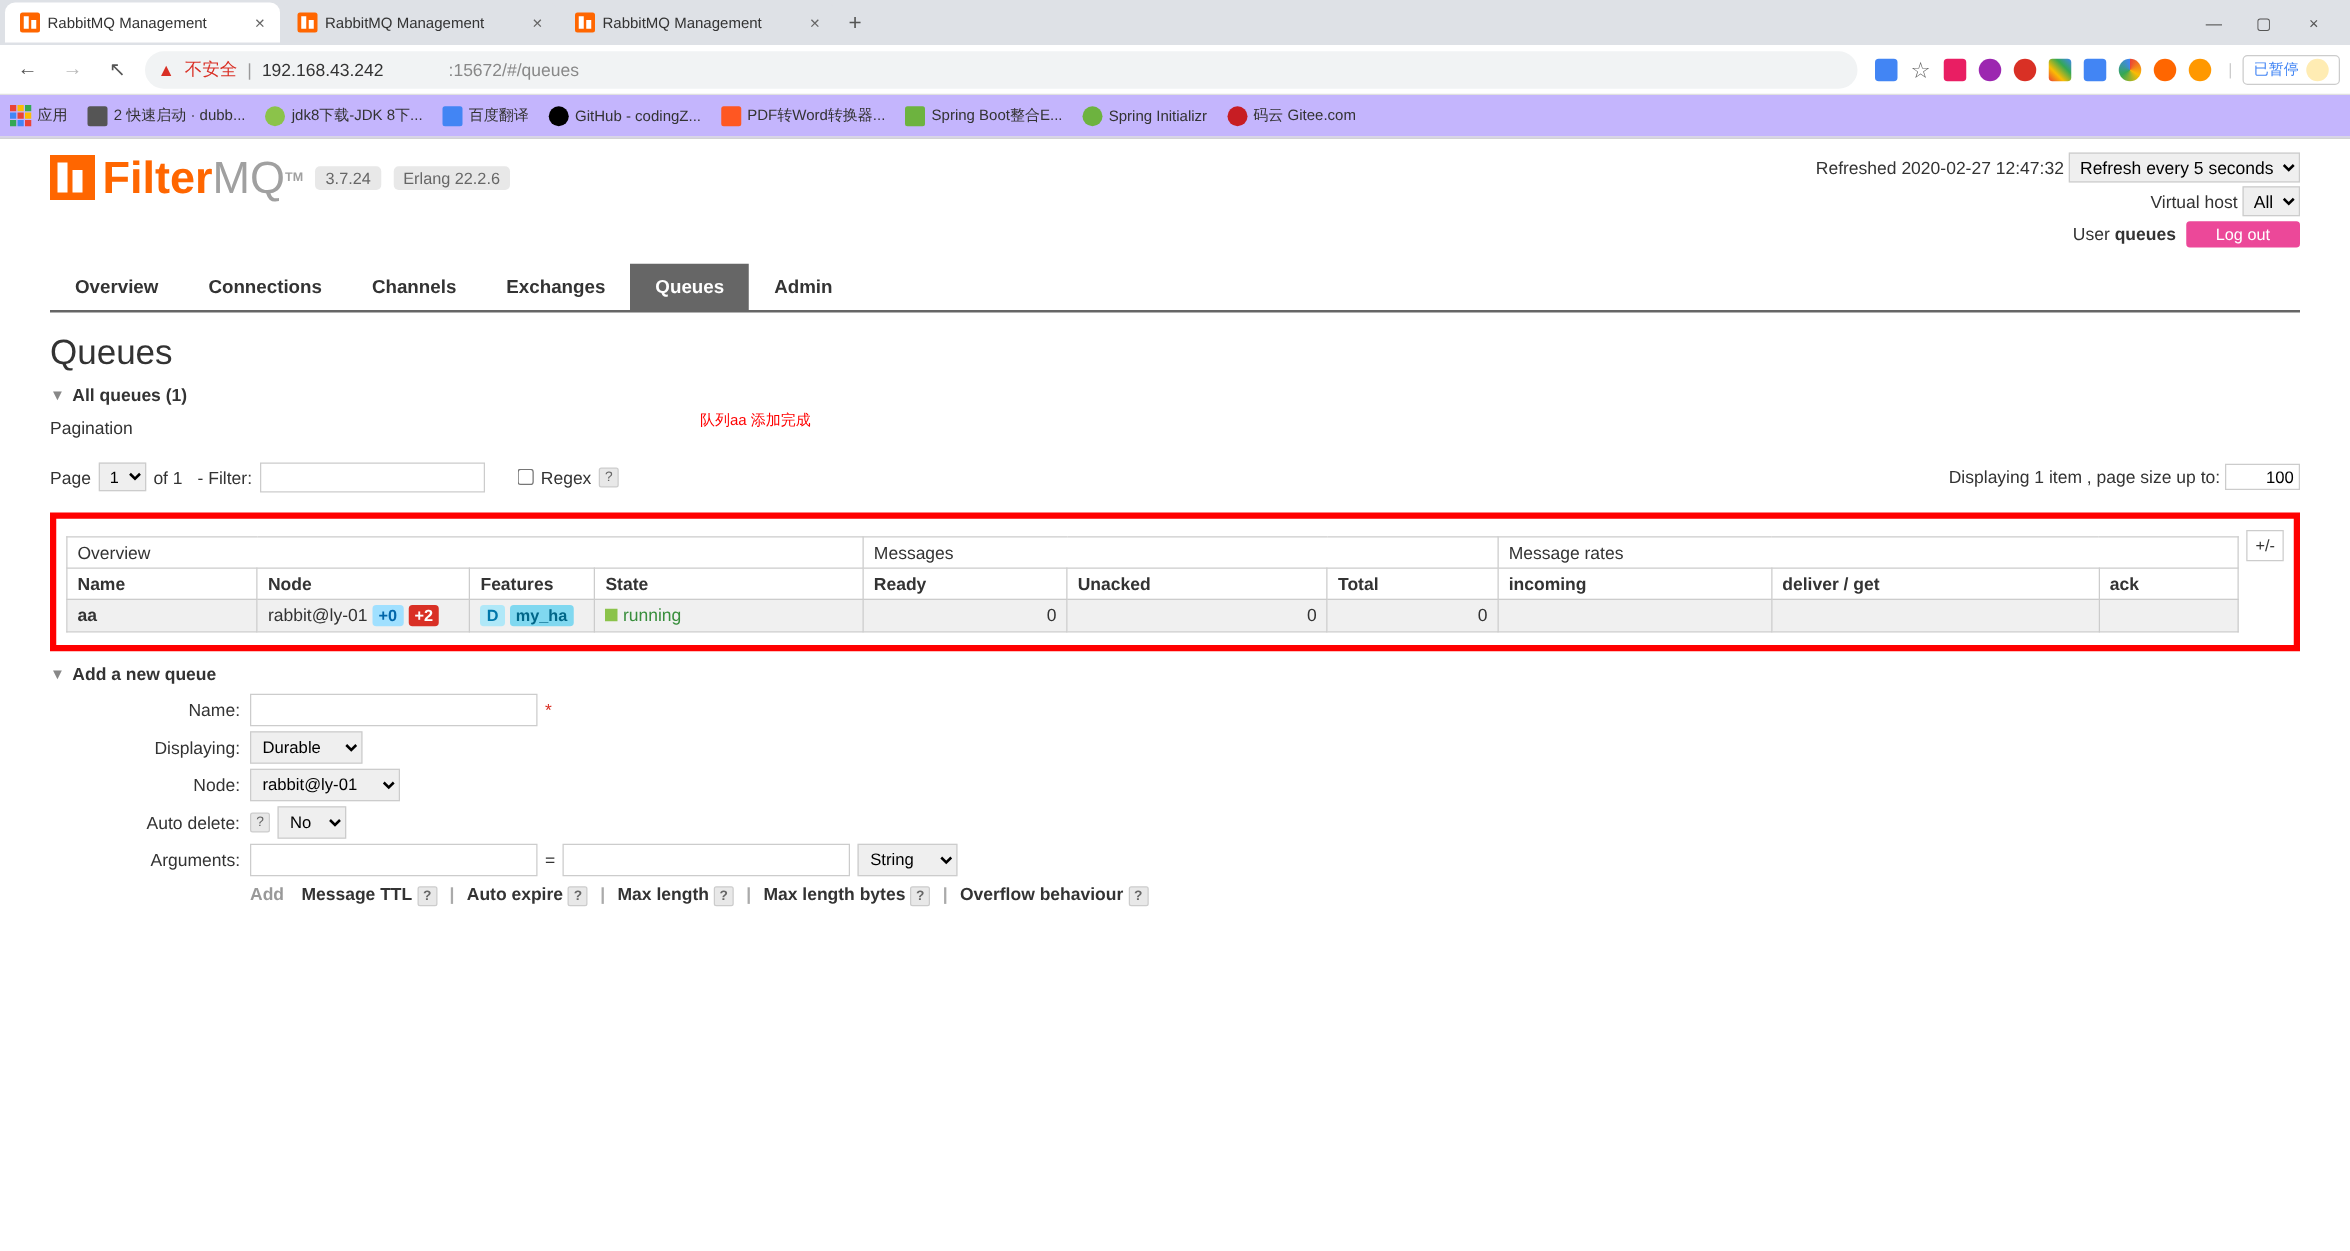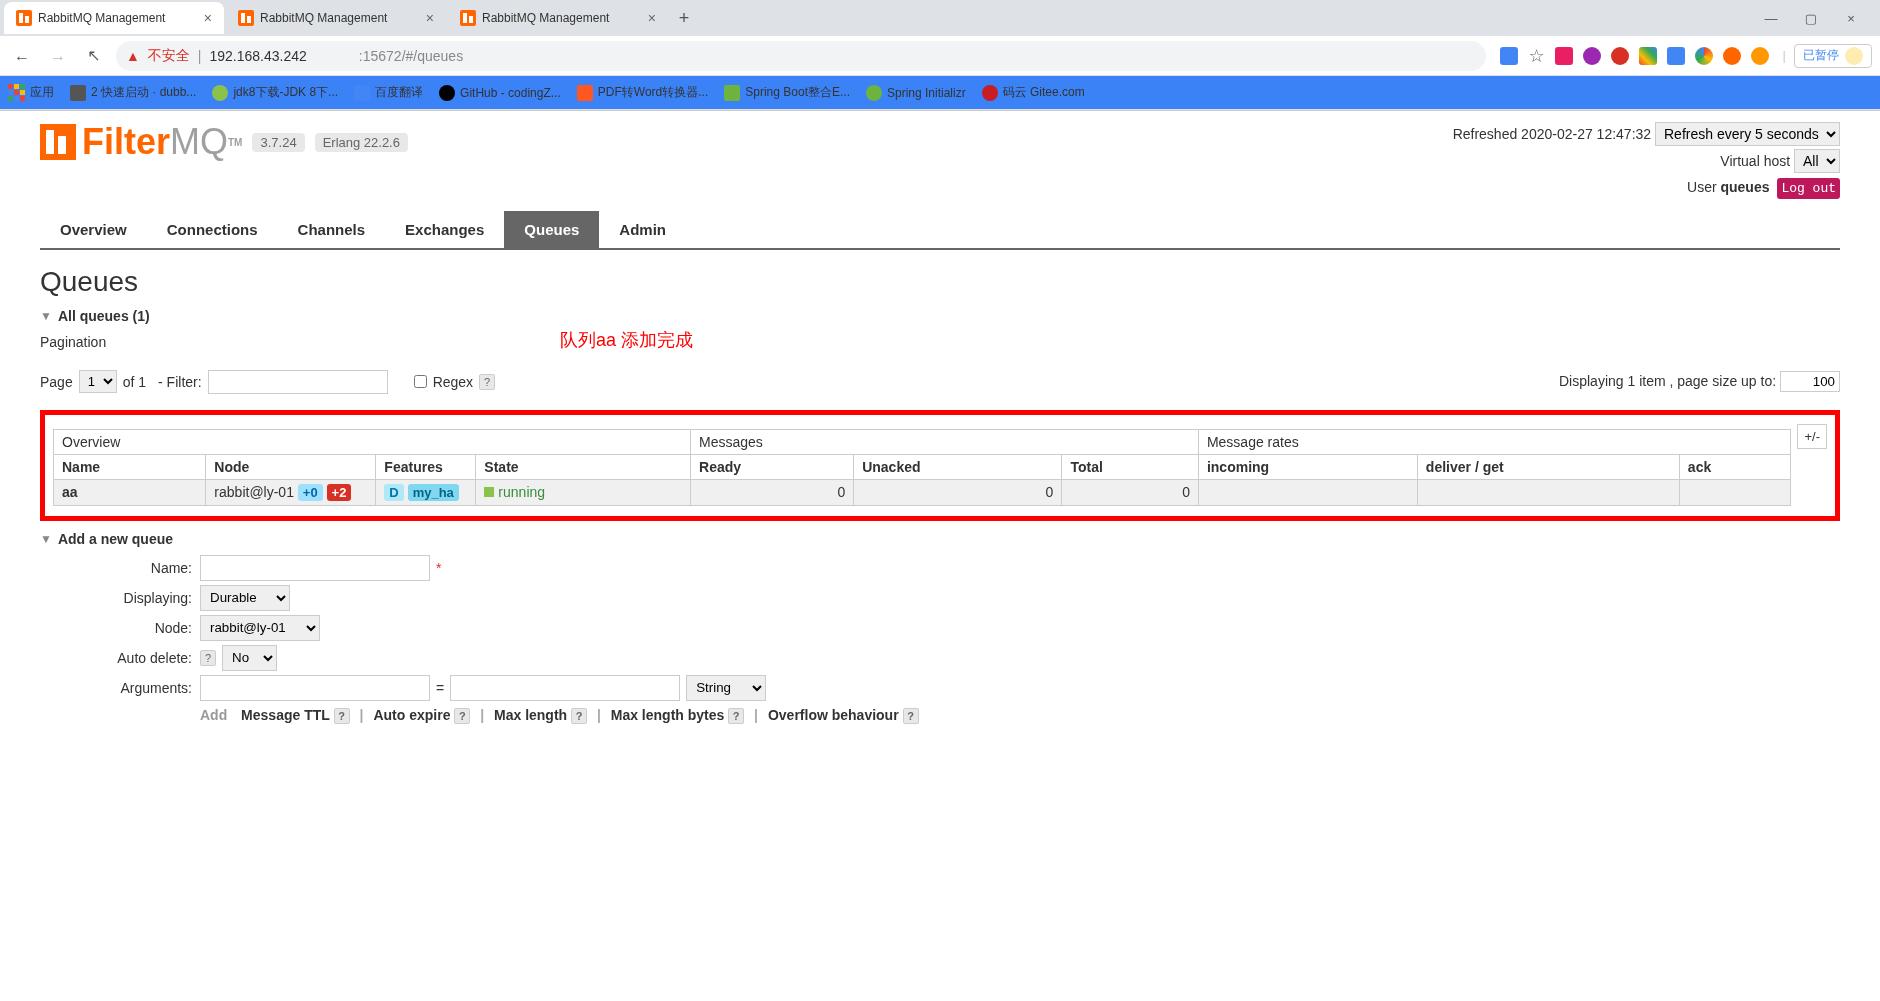--- a/index.html
+++ b/index.html
@@ -26,39 +26,39 @@
 .warn-triangle { color: #d93025; font-size: 14px; }
 .insecure-text { color: #d93025; }
 .sep { color: #999; }
 .url-dark { color: #333; }
 .url-light { color: #888; margin-left: 44px; }
 .ext-icons { display: flex; align-items: center; gap: 10px; padding: 0 6px; }
 .ext-icon { width: 18px; height: 18px; border-radius: 3px; }
 .paused-box { display: flex; align-items: center; gap: 6px; padding: 2px 8px; border: 1px solid #ccc; border-radius: 4px; color: #4285f4; font-size: 12px; }
 .avatar-circle { width: 18px; height: 18px; background: #ffecb3; border-radius: 50%; }
 
-.bookmark-bar { background: #3b82f6; height: 34px; display: flex; align-items: center; padding: 0 8px; gap: 16px; font-size: 12px; color: #333; border-bottom: 1px solid #e0e0e0; }
+.bookmark-bar { background: #c4b5fd; height: 34px; display: flex; align-items: center; padding: 0 8px; gap: 16px; font-size: 12px; color: #333; border-bottom: 1px solid #e0e0e0; }
 .bm-item { display: flex; align-items: center; gap: 5px; cursor: pointer; }
 .bm-icon { width: 16px; height: 16px; border-radius: 2px; }
 
 
 .page { padding: 10px 40px; }
 .header-row { display: flex; align-items: flex-start; justify-content: space-between; }
 .logo-row { display: flex; align-items: center; gap: 10px; }
 .rabbit-logo { font-size: 36px; font-weight: bold; color: #ff6600; display: flex; align-items: center; }
 .rabbit-icon { width: 36px; height: 36px; background: #ff6600; margin-right: 6px; position: relative; }
 .rabbit-icon::before { content: ""; position: absolute; left: 6px; top: 6px; width: 8px; height: 24px; background: #fff; }
 .rabbit-icon::after { content: ""; position: absolute; left: 18px; top: 12px; width: 8px; height: 18px; background: #fff; }
 .rabbit-text-dark { color: #ff6600; }
 .rabbit-text-light { color: #a0a0a0; font-weight: normal; }
 .tm { font-size: 10px; color: #a0a0a0; vertical-align: super; }
 .ver-badge { background: #e8e8e8; border-radius: 4px; padding: 2px 8px; font-size: 13px; color: #666; }
 .header-right { text-align: right; font-size: 14px; color: #333; line-height: 1.9; }
 .header-right select { font-size: 14px; padding: 2px 4px; border: 1px solid #ccc; }
-.logout-btn { background: #be185d; color: #fff; padding: 3px 4px; border-radius: 3px; margin-left: 4px; font-size: 13px; border: none; cursor: pointer; font-family: Liberation Mono, monospace; }
+.logout-btn { background: #ec4899; color: #fff; padding: 3px 24px; border-radius: 3px; margin-left: 4px; font-size: 13px; border: none; cursor: pointer; }
 
 .tabs-nav { border-bottom: 2px solid #666; margin-top: 10px; display: flex; gap: 0; }
 .nav-tab { padding: 10px 20px; font-weight: bold; font-size: 15px; color: #333; cursor: pointer; }
 .nav-tab.active { background: #666; color: #fff; }
 
 h1 { font-size: 28px; font-weight: normal; margin: 16px 0 10px; }
 .section-head { display: flex; align-items: center; gap: 6px; font-weight: bold; font-size: 14px; margin: 8px 0; }
 .chev { color: #888; font-size: 12px; }
 .pagination-label { font-size: 14px; margin: 10px 0; }
 .filter-row { display: flex; align-items: center; gap: 6px; font-size: 14px; margin: 10px 0; }
@@ -76,21 +76,21 @@
 .badge { display: inline-block; padding: 1px 5px; border-radius: 3px; font-size: 13px; font-weight: bold; }
 .badge.cyan { background: #a0e0ff; color: #0066aa; }
 .badge.red { background: #d93025; color: #fff; }
 .badge.cyan-d { background: #b0e8f8; color: #0077aa; }
 .badge.cyan-ha { background: #80d8f0; color: #006688; font-weight: bold; }
 .status-running { color: #388e3c; }
 .status-dot { display: inline-block; width: 10px; height: 10px; background: #8bc34a; margin-right: 4px; }
 .num-cell { text-align: right !important; }
 .plus-minus { border: 1px solid #ccc; padding: 4px 6px; font-size: 13px; }
 
-.annotation { color: #ff0000; font-size: 18px; position: absolute; }
+.annotation { color: #ff0000; font-size: 12px; position: absolute; }
 
 .form-row { display: flex; align-items: center; margin: 4px 0; font-size: 14px; }
 .form-row label { width: 160px; text-align: right; padding-right: 8px; }
 .form-row input[type="text"] { width: 230px; padding: 3px 5px; border: 1px solid #ccc; height: 26px; }
 .form-row select { padding: 3px 5px; border: 1px solid #ccc; height: 26px; }
 .req { color: #d93025; margin-left: 6px; }
 .args-row input { width: 230px; }
 .add-hints { font-size: 14px; color: #333; margin-left: 160px; margin-top: 6px; }
 .add-hints span { font-weight: bold; }
 .hint-sep { color: #aaa; margin: 0 6px; }

